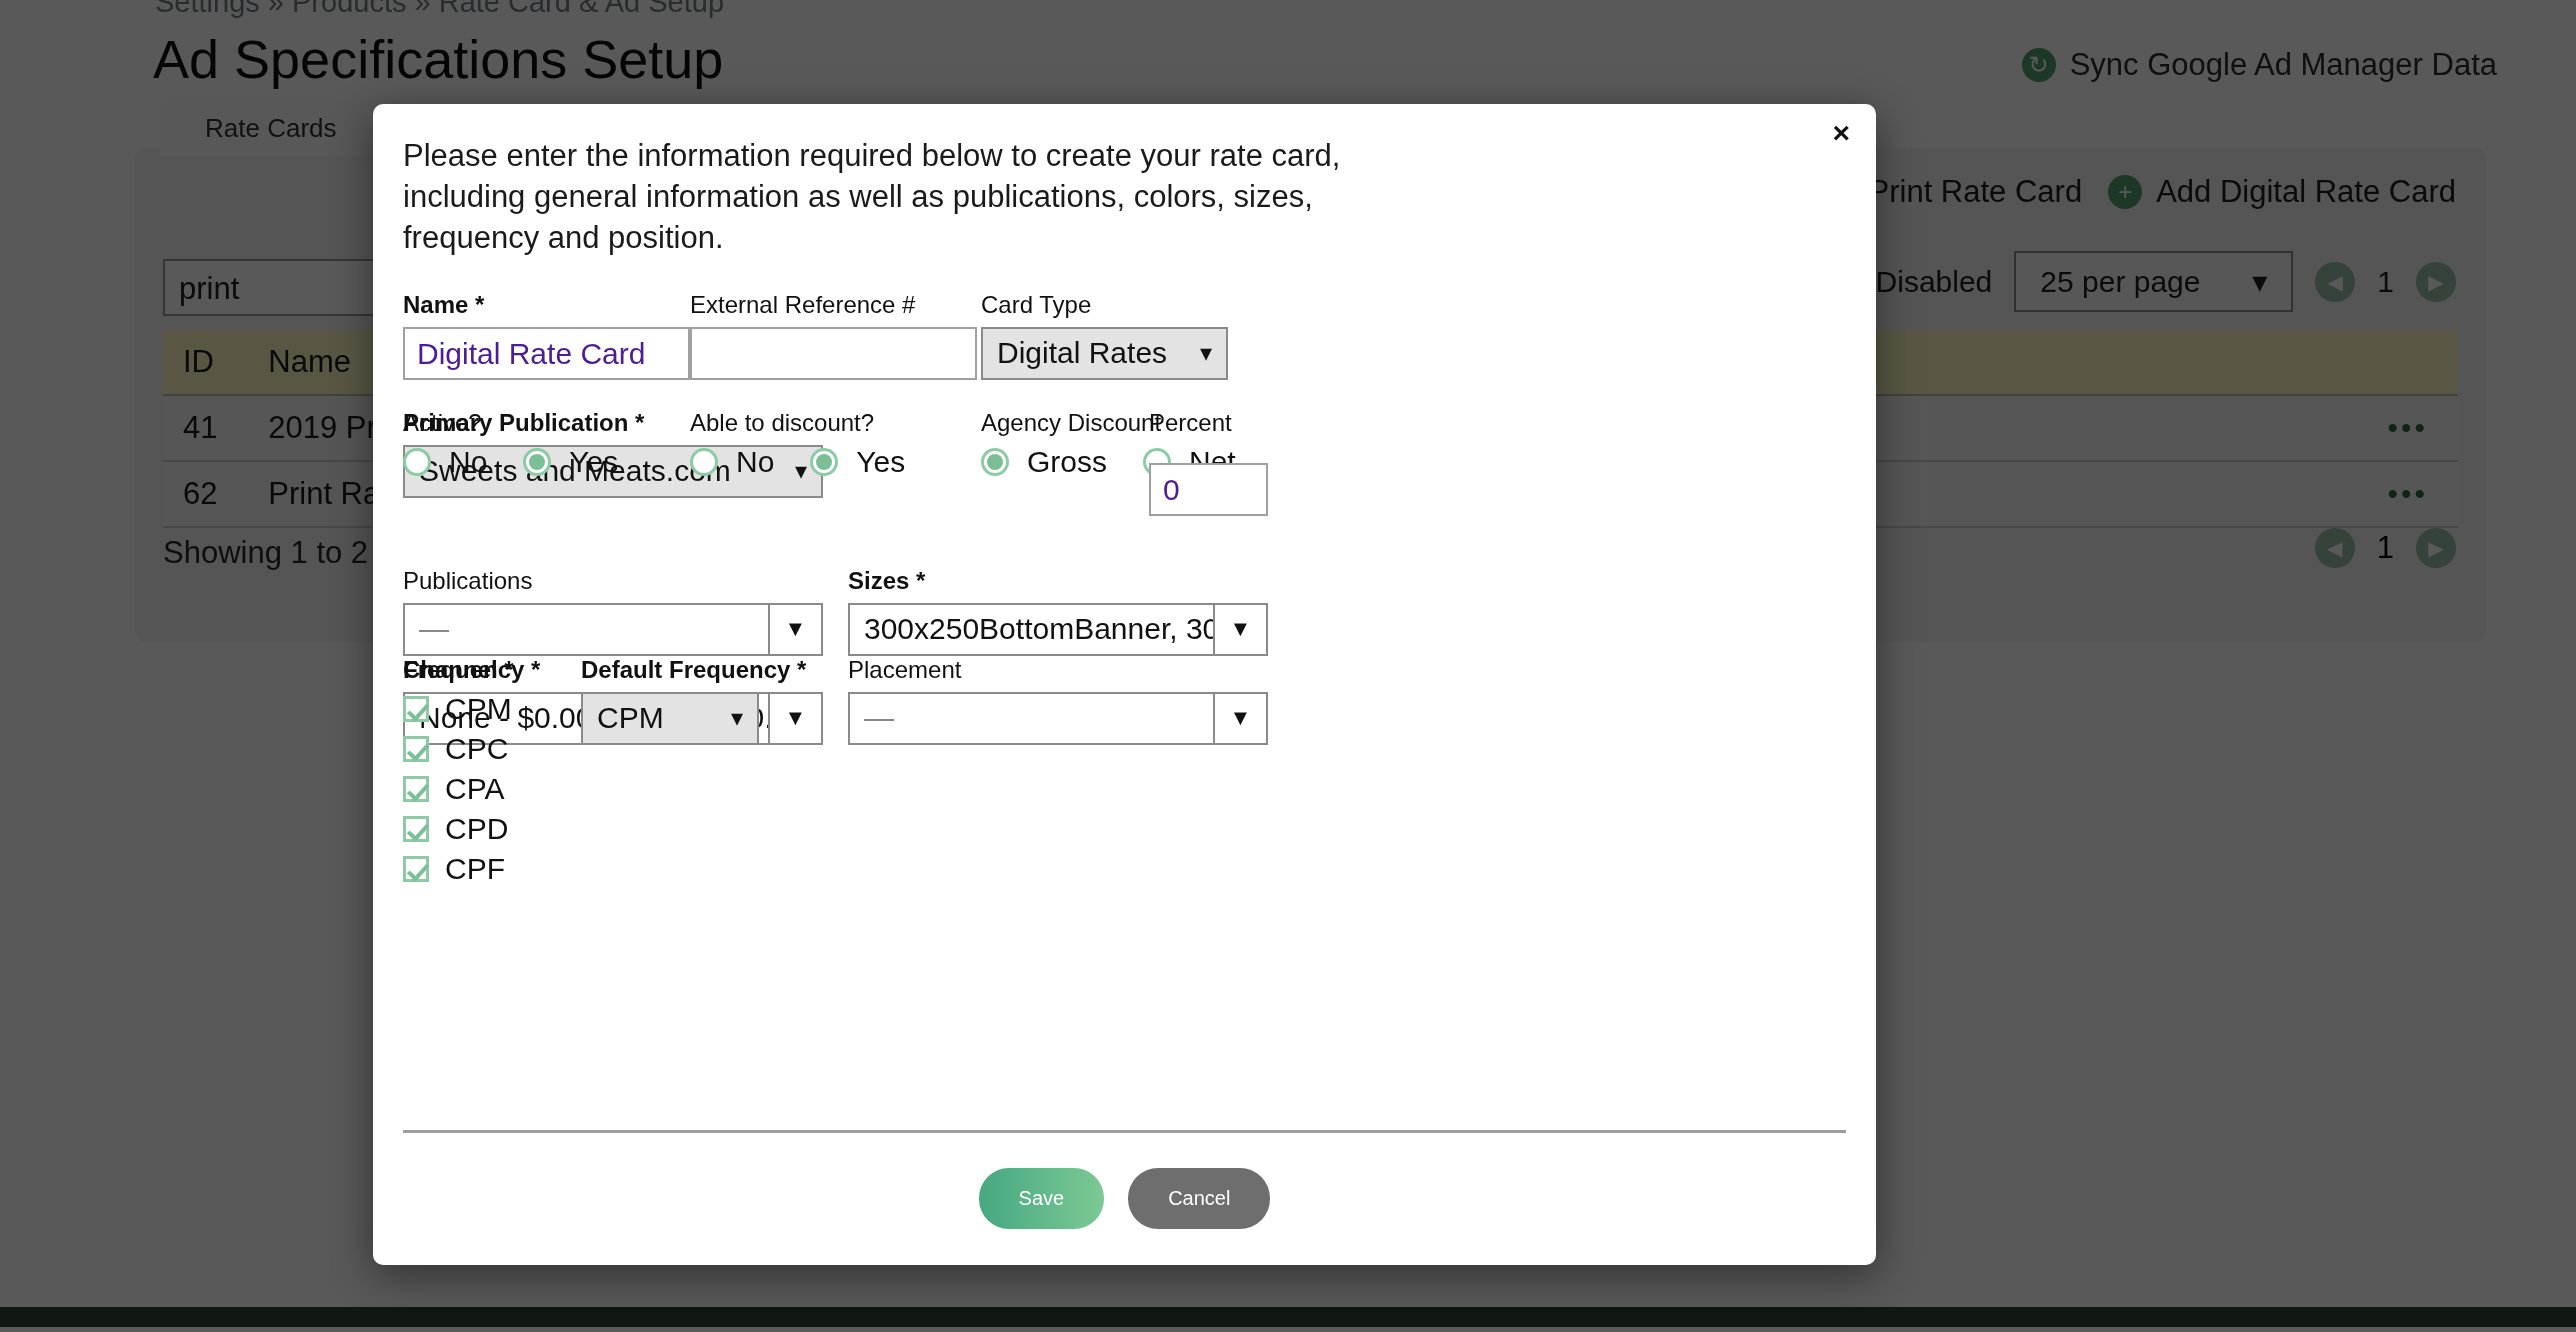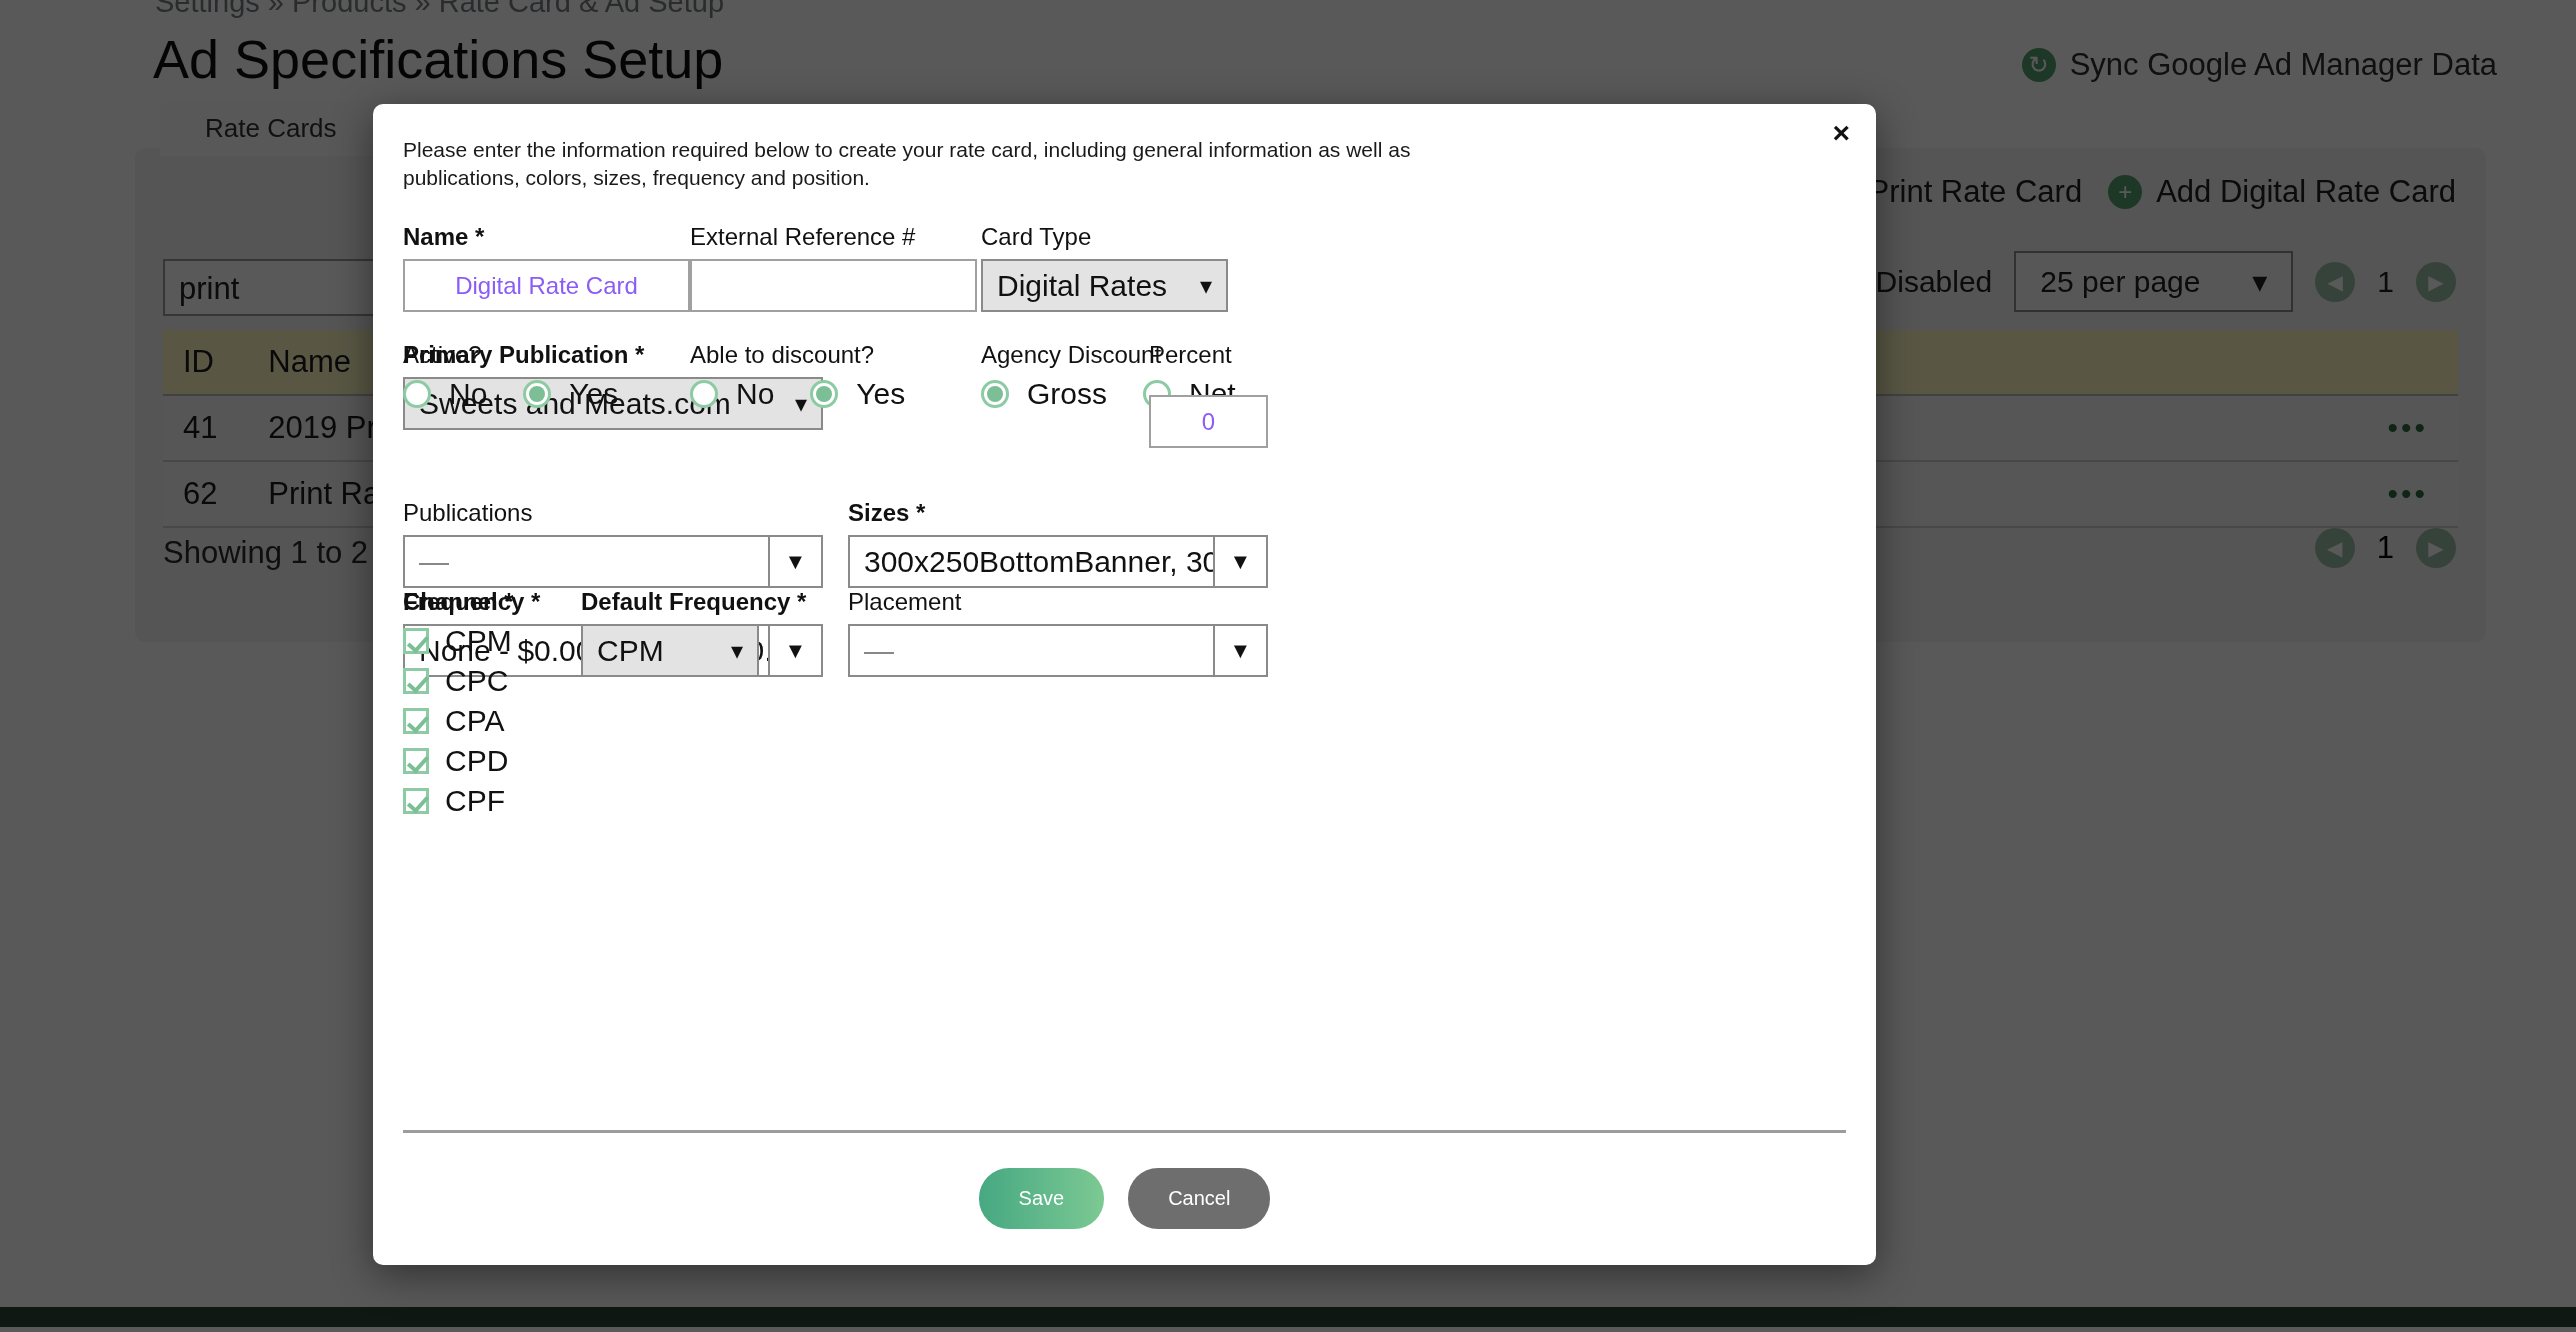--- a/index.html
+++ b/index.html
@@ -132,35 +132,35 @@
     font-size: 33px; font-weight: bold; color: #111;
     display: flex; align-items: center; gap: 8px; margin: 0 0 26px 0;
   }
   .help-badge {
     width: 29px; height: 29px; border-radius: 50%;
     background: #7fc196; color: #fff; font-size: 21px; font-weight: bold;
     display: inline-flex; align-items: center; justify-content: center;
     align-self: flex-start; margin-top: -4px;
   }
   .modal-desc {
-    font-size: 21px; color: #1a1a1a; line-height: 1.32;
+    font-size: 31px; color: #1a1a1a; line-height: 1.32;
     margin: 0 0 32px 0; max-width: 1048px;
   }
 
   .fld-label {
     font-size: 24px; color: #111; margin-bottom: 8px; white-space: nowrap;
   }
   .fld-label.bold { font-weight: bold; }
 
   .row3 { position: relative; height: 0; }
 
   .txt-input {
     border: 2px solid #a0a0a0; background: #fff;
-    height: 53px; font-size: 24px; color: #8b5cf6;
-    padding: 0 12px; line-height: 49px; white-space: nowrap; overflow: hidden; text-align: center;
+    height: 53px; font-size: 30px; color: #4c1d95;
+    padding: 0 12px; line-height: 49px; white-space: nowrap; overflow: hidden;
   }
   .sel-box {
     border: 2px solid #8a8a8a; background: #e3e3e3;
     height: 53px; font-size: 30px; color: #111;
     padding: 0 14px; display: flex; align-items: center;
     justify-content: space-between; white-space: nowrap; overflow: hidden;
   }
   .sel-box .chev { font-size: 24px; color: #111; margin-left: 12px; }
 
   

